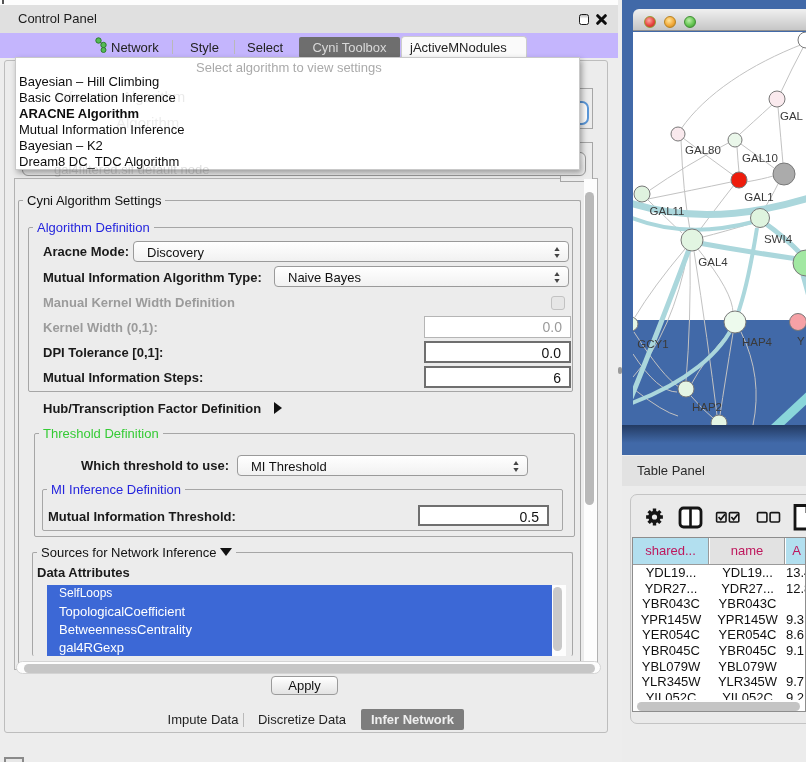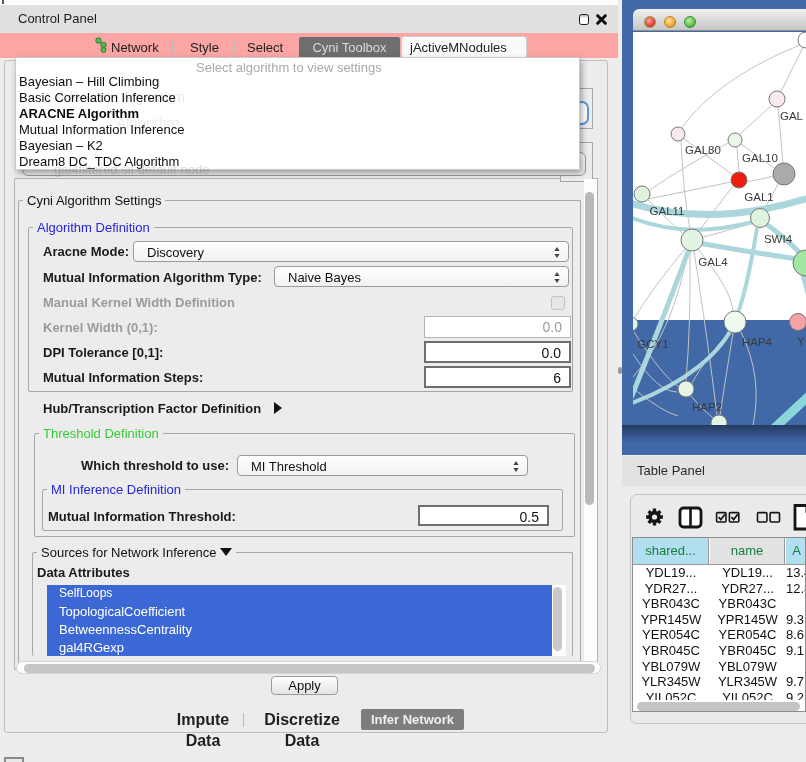--- a/index.html
+++ b/index.html
@@ -6,56 +6,56 @@
 html,body { width:806px; height:762px; }
 body { font-family:"Liberation Sans", sans-serif; background:#ededed; position:relative; overflow:hidden; }
 .abs { position:absolute; }
 #stage { position:absolute; left:0; top:0; width:806px; height:762px; overflow:hidden; }
 
 #topwhite { left:0; top:0; width:618px; height:5px; background:#fdfdfd; }
 #toptick { left:2px; top:0; width:2px; height:4px; background:#555; }
 #cptitle { left:0; top:5px; width:618px; height:28px; background:#e0e0e0; }
 #cptitle .t { position:absolute; left:18px; top:6px; font-size:13px; color:#1c1c1c; }
 #floatbtn { left:579px; top:14px; width:10px; height:10.5px; border:1.8px solid #1c1c1c; border-radius:2.5px; background:linear-gradient(#b9b9b9,#fff 40%); }
-#tabrow { left:0; top:33px; width:618px; height:25px; background:#fca5a5; }
+#tabrow { left:0; top:33px; width:618px; height:25px; background:#c4b5fd; }
 .toptab { position:absolute; top:4px; height:21px; line-height:21px; font-size:13px; color:#222; }
 .tsep { position:absolute; top:7px; width:1px; height:14px; background:#b9b9b9; }
 #cynitab { position:absolute; left:299px; top:4px; width:101px; height:21px; background:#6e6e6e; color:#d9d9d9; font-size:13px; text-align:center; line-height:21px; border-radius:2px; }
 #pane { left:4px; top:60px; width:604px; height:673px; background:#ececec; border:1px solid #bdbdbd; border-radius:3px; }
 #scrollbox { left:14px; top:178px; width:584px; height:492px; background:#ececec; border:1px solid #b2b2b2; }
 
 .fs { position:absolute; border:1px solid #a6a6a6; border-radius:2px; }
 .fs .lg { position:absolute; top:-8px; left:4px; background:#ececec; padding:0 4px; font-size:13px; line-height:15px; white-space:nowrap; }
 .lbl { position:absolute; font-size:13px; font-weight:bold; color:#1a1a1a; white-space:nowrap; }
 .combo { position:absolute; background:linear-gradient(#ffffff,#f1f1f1); border:1px solid #9a9a9a; border-radius:4px; font-size:13px; color:#111; }
 .combo .cv { position:absolute; left:13px; top:2px; line-height:17px; }
 .carr { position:absolute; right:8px; top:5px; width:6px; height:11px; }
 .tf { position:absolute; background:#fff; font-size:14px; color:#111; text-align:right; padding-right:8px; line-height:20px; }
 
 #popup { left:15px; top:57px; width:565px; height:113px; background:#fff; border:1px solid #c9c9c9; box-shadow:2px 3px 6px rgba(0,0,0,0.35); }
 #popup .hint { position:absolute; left:180px; top:2px; font-size:13px; color:#aaa; }
 #popup .it { position:absolute; left:3px; font-size:13px; color:#0d0d0d; white-space:nowrap; }
 
 #applybtn { left:271px; top:676px; width:67px; height:19px; background:linear-gradient(#ffffff,#e3e3e3); border:1px solid #9b9b9b; border-radius:4px; font-size:13px; color:#111; text-align:center; line-height:17px; }
-.btab { position:absolute; top:709px; height:21px; line-height:21px; font-size:16px; font-weight:bold; color:#1f1f1f; }
+.btab { position:absolute; top:709px; height:21px; line-height:21px; font-size:13px; font-weight:normal; color:#1f1f1f; }
 #infertab { position:absolute; left:361px; top:709px; width:103px; height:21px; background:#7d7d7d; color:#efefef; font-size:13px; font-weight:bold; text-align:center; line-height:21px; border-radius:2px; }
 #cornerbox { left:4px; top:757px; width:20px; height:10px; background:#e8e8e8; border:2px solid #8a8a8a; }
 
 #bluebg { left:622px; top:0; width:184px; height:455px; background:#4169a8; }
 #macwin { left:633px; top:9px; width:173px; height:416px; border-radius:6px 0 0 0; overflow:hidden; }
 #mactitle { position:absolute; left:0; top:0; width:173px; height:22px; background:linear-gradient(#f0f0f0,#c6c6c6); border-bottom:1px solid #8f8f8f; }
 .ball { position:absolute; top:7px; width:12px; height:12px; border-radius:50%; }
 #macbody { position:absolute; left:0; top:23px; width:173px; height:288px; background:#fff; }
 #winshadow { left:622px; top:425px; width:184px; height:18px; background:linear-gradient(rgba(10,20,40,0.55),rgba(10,20,40,0)); }
 #tpbar { left:622px; top:456px; width:184px; height:30px; background:#e2e2e2; }
 #tpbar .t { position:absolute; left:15px; top:7px; font-size:13px; color:#2a2a2a; }
 #tpbg { left:622px; top:486px; width:184px; height:276px; background:#ececec; }
 #tpcard { left:630px; top:494px; width:200px; height:230px; background:#eaeaea; border:1px solid #c4c4c4; border-radius:7px; }
 #tblwrap { left:632px; top:537px; width:174px; height:175px; border:1px solid #8d8d8d; background:#fff; overflow:hidden; }
-.thc { position:absolute; top:0; height:26px; font-size:13px; color:#15803d; text-align:center; line-height:26px; }
+.thc { position:absolute; top:0; height:26px; font-size:13px; color:#be185d; text-align:center; line-height:26px; }
 .trow { position:absolute; width:100%; height:16px; font-size:13px; color:#111; }
 .tc { position:absolute; top:0; height:16px; line-height:16px; text-align:center; }
 </style>
 </head>
 <body>
 <div id="stage">
 
   <div class="abs" id="topwhite"></div>
   <div class="abs" id="toptick"></div>
   <div class="abs" id="cptitle">

